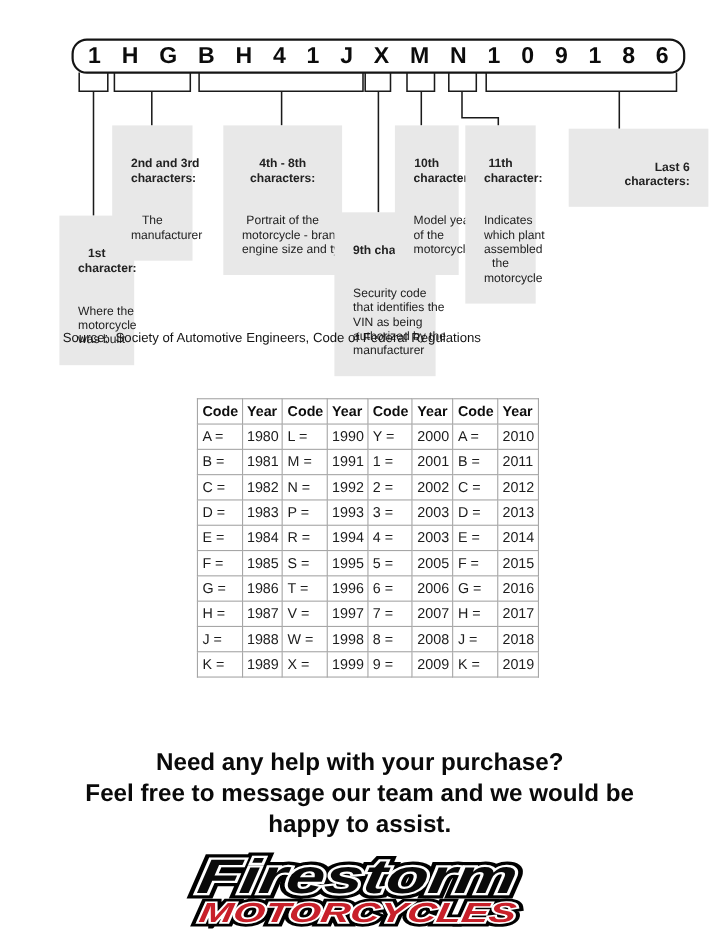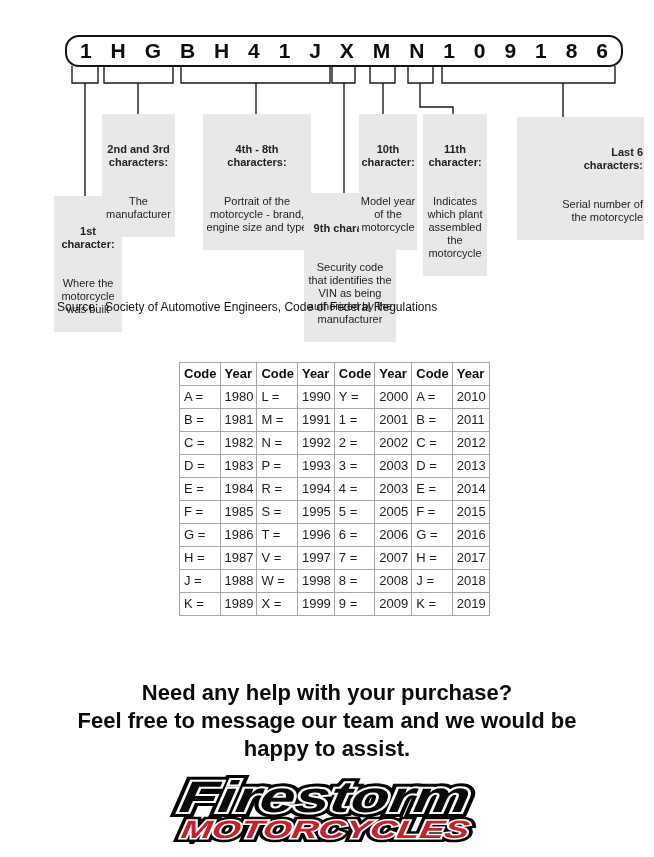--- a/index.html
+++ b/index.html
@@ -21,21 +21,21 @@
     padding:0 13px;font-weight:bold;font-size:21px;line-height:28px;color:#0c0c0c;
   }
   .vin-char{display:inline-block;}
   
   .connectors{position:absolute;left:0;top:0;pointer-events:none;}
   .connectors path{stroke:var(--line);stroke-width:1.4;fill:none;}
   
   .annotation{
     position:absolute;background:var(--annotation-bg);
     font-size:11px;line-height:13px;text-align:center;
-    padding:3px 1px;box-sizing:border-box;white-space:pre;color:#222;
+    padding:3px 17px;box-sizing:border-box;white-space:pre;color:#222;
   }
   .annotation .heading{font-weight:bold;white-space:pre;}
   .annotation .body{white-space:pre;}
   #ann-char1   {left:54px; top:196px;width:68px;}
   #ann-chars2_3{left:102px;top:114px;width:73px;}
   #ann-chars4_8{left:203px;top:114px;width:108px;}
   #ann-char9   {left:304px;top:193px;width:92px;}
   #ann-char10  {left:359px;top:114px;width:58px;}
   #ann-char11  {left:423px;top:114px;width:64px;}
   #ann-last6   {left:517px;top:117px;width:127px;text-align:right;}
@@ -147,22 +147,20 @@
 character:</div>
   <div class="body">Indicates
 which plant
 assembled
 the
 motorcycle</div>
 </div>
 <div class="annotation" id="ann-last6">
   <div class="heading">Last 6
 characters:</div>
-  <div class="body">Serial number of
-the motorcycle</div>
 </div>
 
 <div class="source-note">Source:  Society of Automotive Engineers, Code of Federal Regulations</div>
 
 <table class="year-table">
   <thead>
     <tr id="year-table-head-row">
         <th>Code</th>
         <th>Year</th>
         <th>Code</th>

